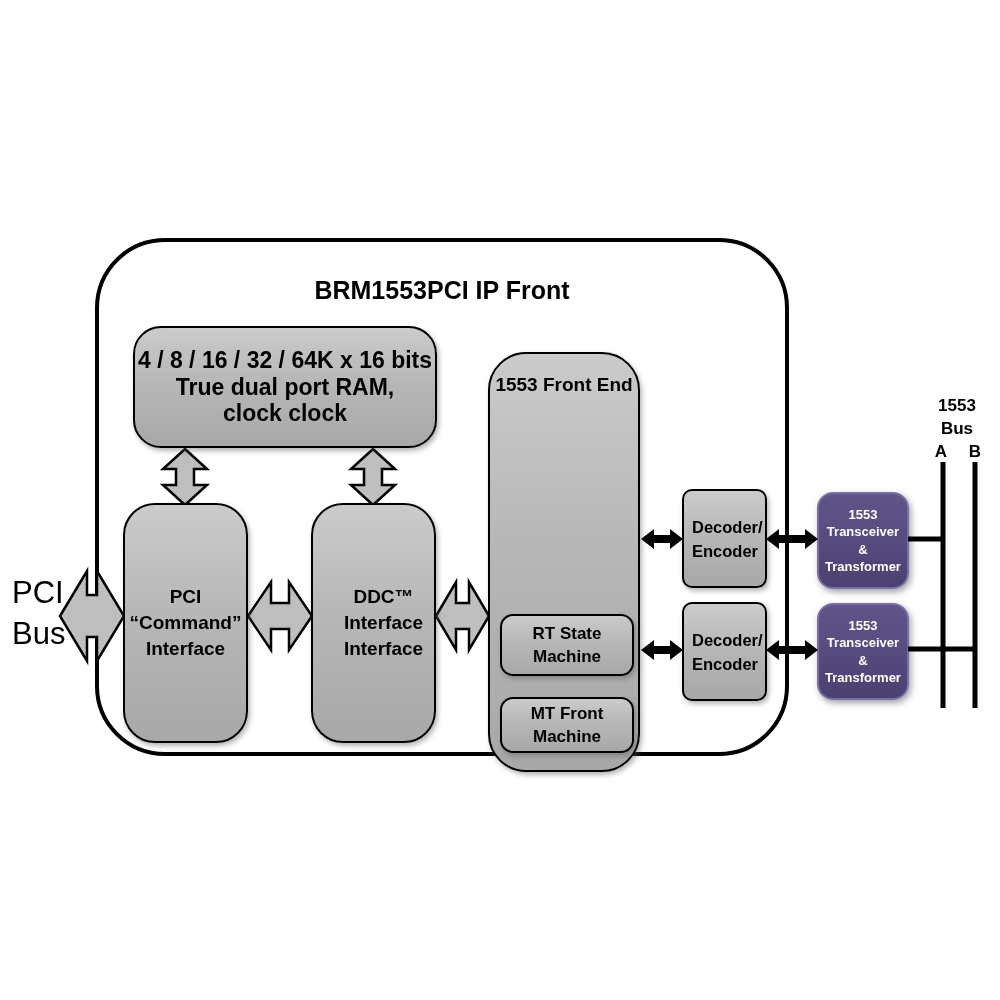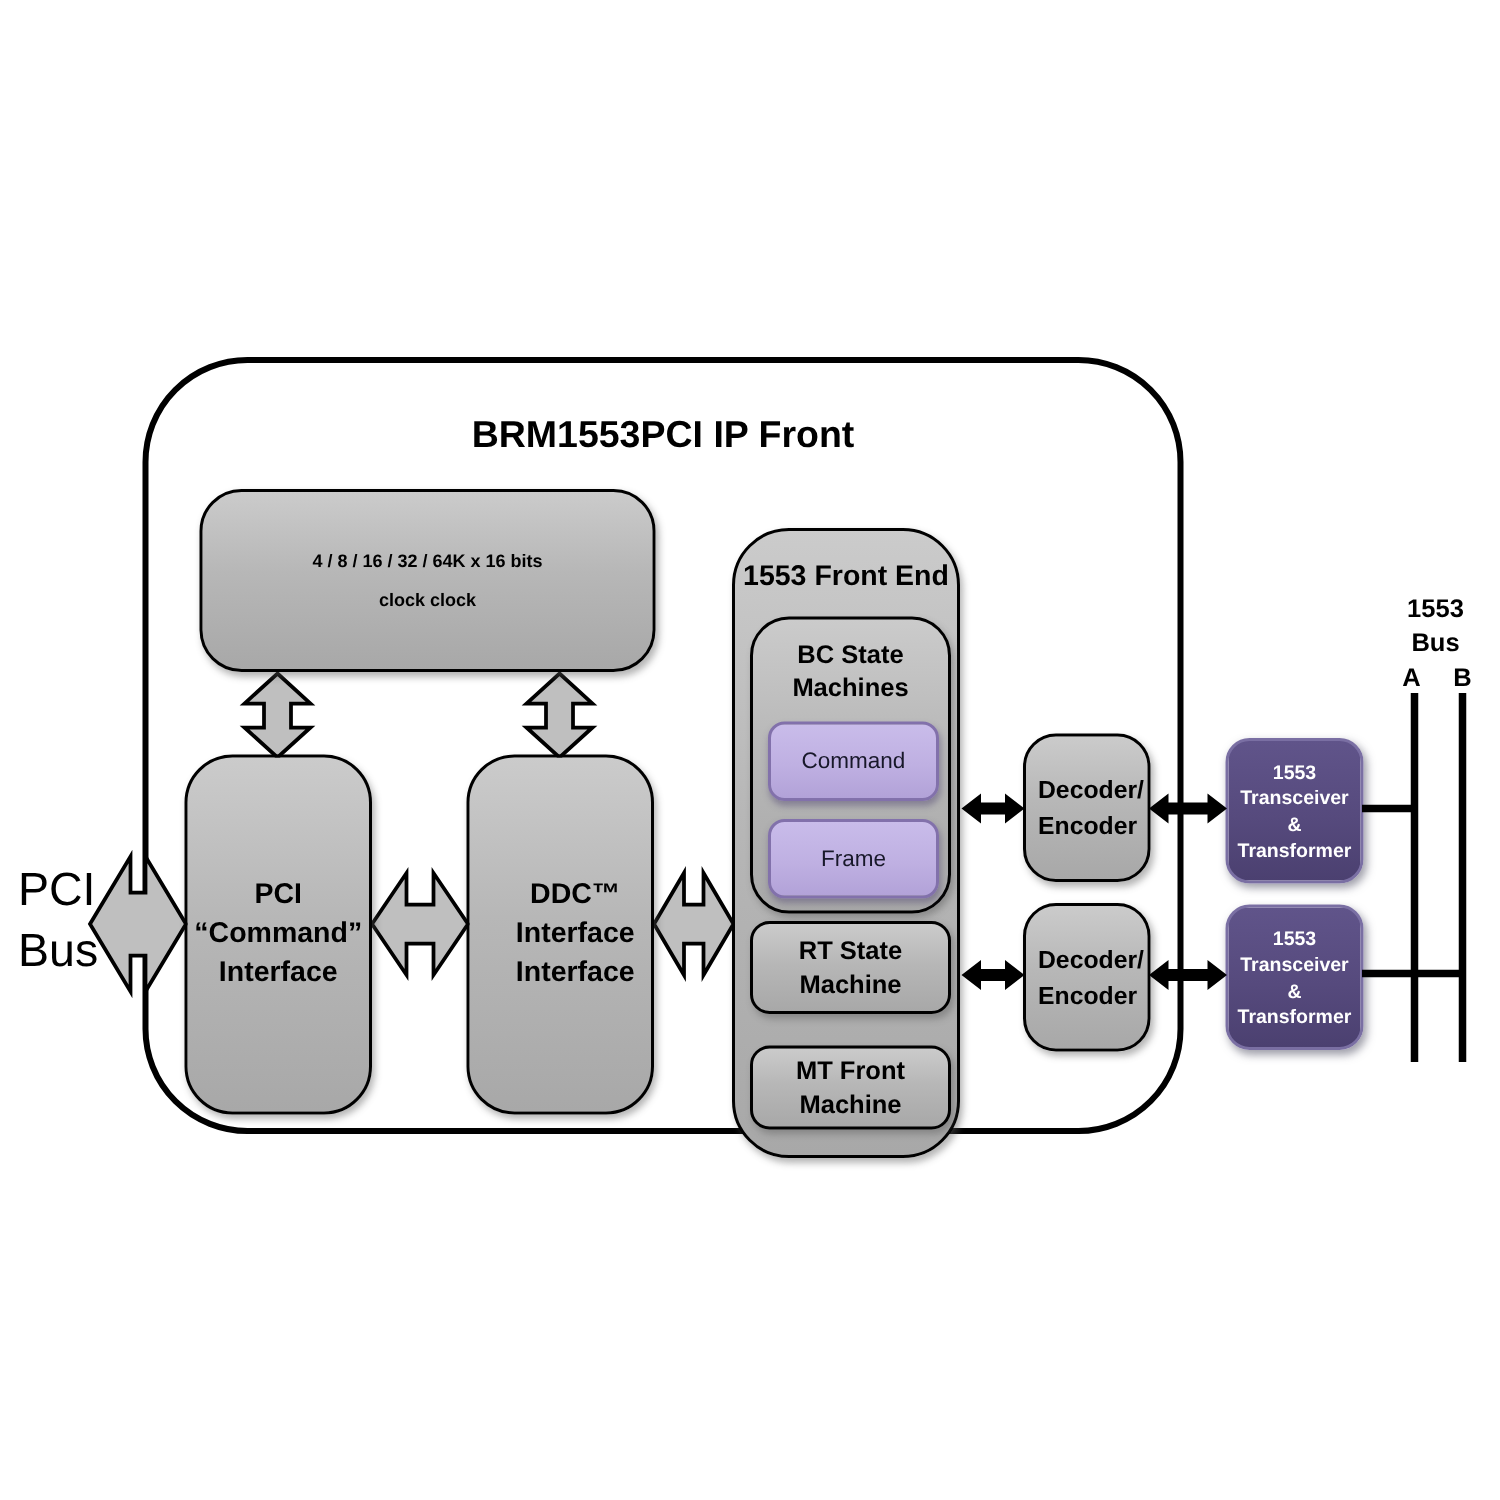--- a/index.html
+++ b/index.html
@@ -20,21 +20,21 @@
   }
   
   .gray-box{
     background:linear-gradient(180deg,#cbcbcb 0%,#b7b7b7 45%,#a8a8a8 100%);
     border:2.5px solid #000;box-sizing:border-box;
     box-shadow:2px 3px 5px rgba(90,90,90,0.45);
     display:flex;flex-direction:column;align-items:center;justify-content:center;
     text-align:center;z-index:3;
   }
   #ram-box{left:133px;top:326px;width:304px;height:122px;border-radius:28px;
-    font-size:12px;font-weight:bold;line-height:26.5px;white-space:nowrap;}
+    font-size:23px;font-weight:bold;line-height:26.5px;white-space:nowrap;}
   .iface-box{top:503px;width:125px;height:240px;border-radius:32px;
     font-size:19px;font-weight:bold;line-height:26px;}
   #pci-iface{left:123px;}
   #ddc-iface{left:311px;padding-left:20px;}
   
   #front-end{left:488px;top:324px;width:152px;height:420px;border-radius:38px;
     justify-content:flex-start;margin-top:28px;}
   #front-end-title{position:absolute;top:20px;left:0;width:100%;text-align:center;
     font-size:19px;font-weight:bold;}
   #bc-box{left:10px;top:57px;width:134px;height:198px;border-radius:26px;
@@ -49,21 +49,21 @@
     display:flex;align-items:center;justify-content:center;
     font-size:15px;font-weight:400;color:#18182a;z-index:4;
   }
   #command-box{top:68px;}
   #frame-box{top:133px;}
   .sm-box{position:absolute;left:10px;width:134px;border-radius:13px;
     font-size:17px;font-weight:bold;line-height:23px;}
   #rt-box{top:260px;height:62px;}
   #mt-box{top:343px;height:56px;}
   
-  .dec-box{left:682px;width:85px;height:99px;border-radius:22px;
+  .dec-box{left:682px;width:85px;height:99px;border-radius:10px;
     font-size:16.5px;font-weight:bold;line-height:24px;
     align-items:flex-start;padding-left:8px;text-align:left;}
   #dec-top{top:489px;}
   #dec-bottom{top:602px;}
   
   .xcvr-box{
     left:817px;width:92px;height:97px;border-radius:16px;
     background:linear-gradient(180deg,#60548a 0%,#564a7d 55%,#4b4070 100%);
     border:2px solid #7a6fa3;box-sizing:border-box;
     box-shadow:2px 3px 6px rgba(80,80,100,0.55);
@@ -102,50 +102,39 @@
     <path class="garrow" d="M373,449 L395,469 L382,469 L382,485 L395,485 L373,505 L351,485 L364,485 L364,469 L351,469 Z"></path>
     <path class="garrow" d="M60,616 L87,571 L87,595 L97,595 L97,571 L124,616 L97,661 L97,637 L87,637 L87,661 Z"></path>
     <path class="garrow" d="M248,616 L271,582 L271,603 L289,603 L289,582 L312,616 L289,650 L289,629 L271,629 L271,650 Z"></path>
     <path class="garrow" d="M436,616 L456,582 L456,603 L469,603 L469,582 L489,616 L469,650 L469,629 L456,629 L456,650 Z"></path>
   </svg>
 
   <div class="abs" id="ip-core-title">BRM1553PCI IP Front</div>
 
   <div class="abs gray-box" id="ram-box">
     <div>4 / 8 / 16 / 32 / 64K x 16 bits</div>
+    <div>True dual port RAM,</div>
     <div>clock clock</div>
   </div>
 
   <div class="abs gray-box iface-box" id="pci-iface">
     <div>PCI</div>
     <div>“Command”</div>
     <div>Interface</div>
   </div>
 
   <div class="abs gray-box iface-box" id="ddc-iface">
     <div>DDC™</div>
     <div>Interface</div>
     <div>Interface</div>
   </div>
 
   <div class="abs gray-box" id="front-end">
     <div id="front-end-title">1553 Front End</div>
 
-    <div class="gray-box" id="bc-box" style="position:absolute;">
-      <div id="bc-title">
-        <div>BC State</div>
-        <div>Machines</div>
-      </div>
-      <div class="lav-box" id="command-box">
-        <span>Command</span>
-      </div>
-      <div class="lav-box" id="frame-box">
-        <span>Frame</span>
-      </div>
-    </div>
 
     <div class="gray-box sm-box" id="rt-box">
       <div>RT State</div>
       <div>Machine</div>
     </div>
 
     <div class="gray-box sm-box" id="mt-box">
       <div>MT Front</div>
       <div>Machine</div>
     </div>

